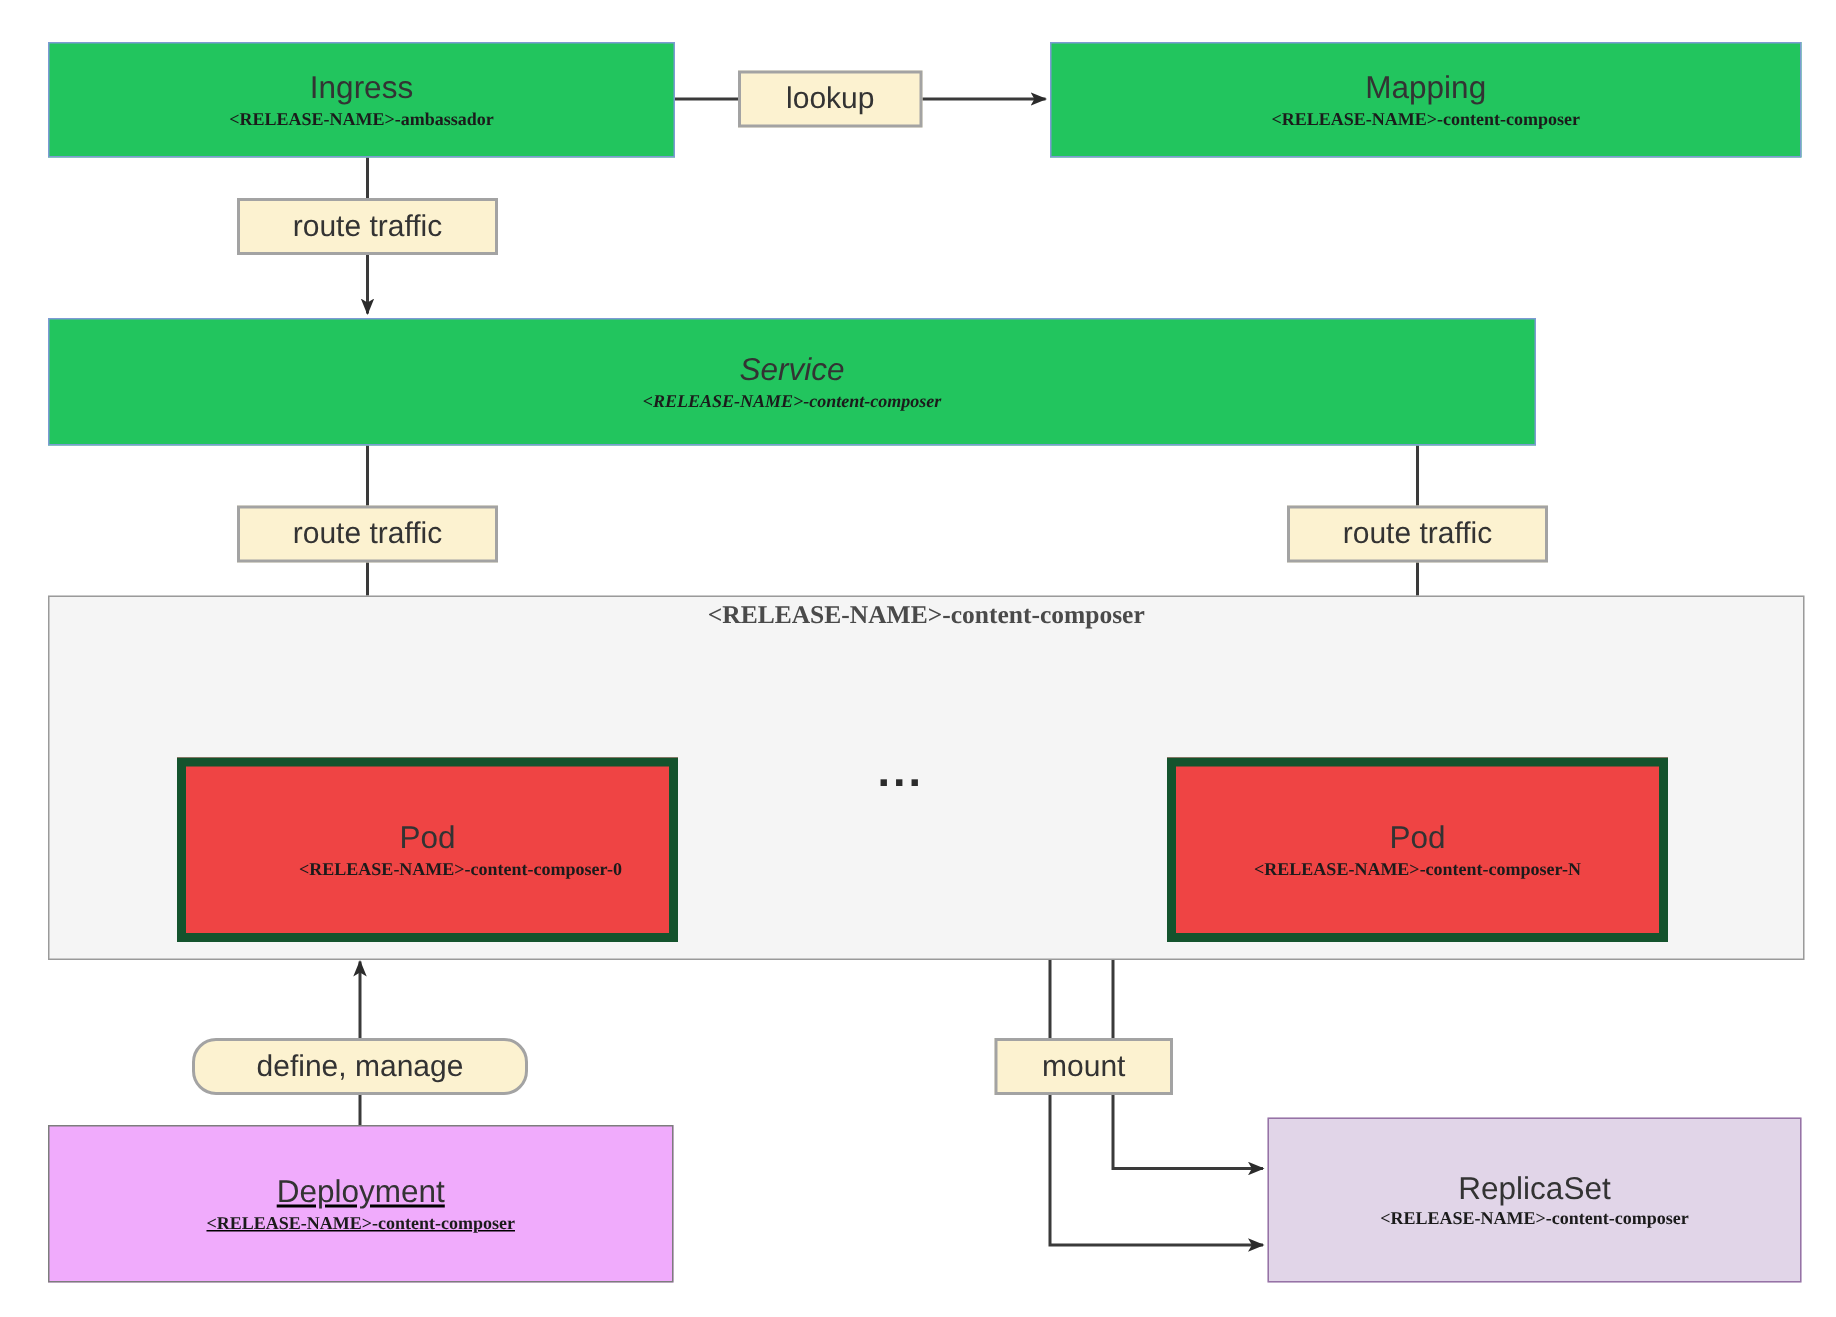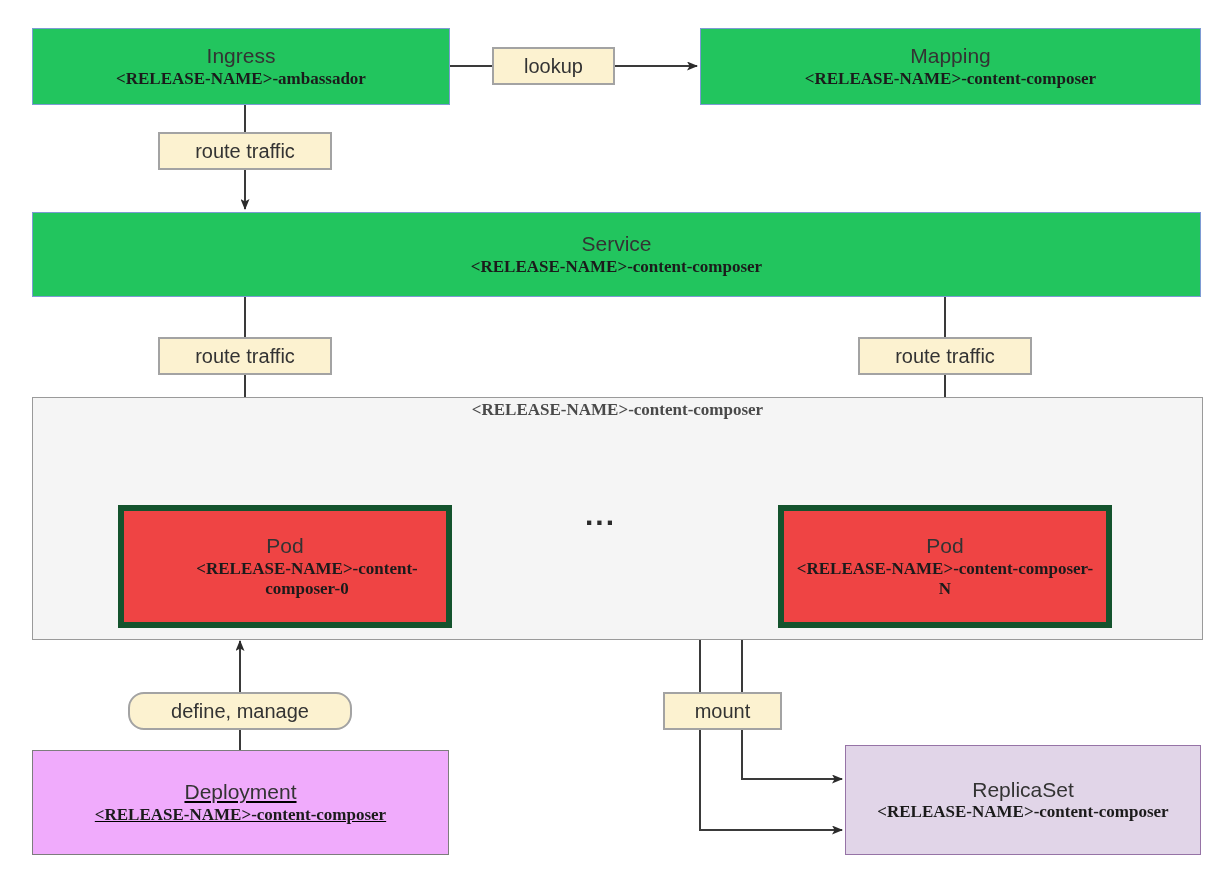--- a/index.html
+++ b/index.html
@@ -9,21 +9,21 @@
 
   svg.wires{position:absolute;left:0;top:0;width:1224px;height:878px;
             pointer-events:none;}
 
   .node{position:absolute;box-sizing:border-box;display:flex;
         flex-direction:column;align-items:center;justify-content:center;
         text-align:center;}
   .node .ttl{font-family:"Liberation Sans",sans-serif;font-size:21px;
              color:#333;line-height:1.12;white-space:nowrap;}
   .node .sub{font-family:"Liberation Serif",serif;font-weight:bold;
-             font-size:17px;color:#1b1b1b;line-height:1.18;margin-top:1px;}
+             font-size:12px;color:#1b1b1b;line-height:1.18;margin-top:1px;}
 
   .blue{background:#22c55e;border:1px solid #7d9bd4;}
   .peach{background:#ef4444;border:6px solid #14532d;}
   .grayb{background:#f0abfc;border:1px solid #7d7d7d;text-decoration:underline;}
   .purple{background:#e1d5e8;border:1px solid #9673a6;}
   .replicaset{background:#f5f5f5;border:1px solid #9a9a9a;
               display:block;text-align:center;}
   .replicaset .rs-ttl{font-family:"Liberation Sans",sans-serif;font-size:21px;
               color:#555;margin-top:14px;line-height:1.1;}
   .replicaset .rs-sub{font-family:"Liberation Serif",serif;font-weight:bold;
@@ -75,21 +75,21 @@
   <div class="node blue" style="left:32px;top:28px;width:418px;height:77px;">
     <div class="ttl">Ingress</div>
     <div class="sub">&lt;RELEASE-NAME&gt;-ambassador</div>
   </div>
 
   <div class="node blue" style="left:700px;top:28px;width:501px;height:77px;">
     <div class="ttl">Mapping</div>
     <div class="sub">&lt;RELEASE-NAME&gt;-content-composer</div>
   </div>
 
-  <div class="node blue" style="left:32px;top:212px;width:1169px;height:85px;">
+  <div class="node blue" style="left:32px;top:212px;width:992px;height:85px;font-style:italic;">
     <div class="ttl">Service</div>
     <div class="sub">&lt;RELEASE-NAME&gt;-content-composer</div>
   </div>
 
   <div class="node peach" style="left:118px;top:505px;width:334px;height:123px;z-index:4;">
     <div class="ttl">Pod</div>
     <div class="sub" style="max-width:300px;margin-left:44px;">&lt;RELEASE-NAME&gt;-content-composer-0</div>
   </div>
 
   <div class="node peach" style="left:778px;top:505px;width:334px;height:123px;z-index:4;">

